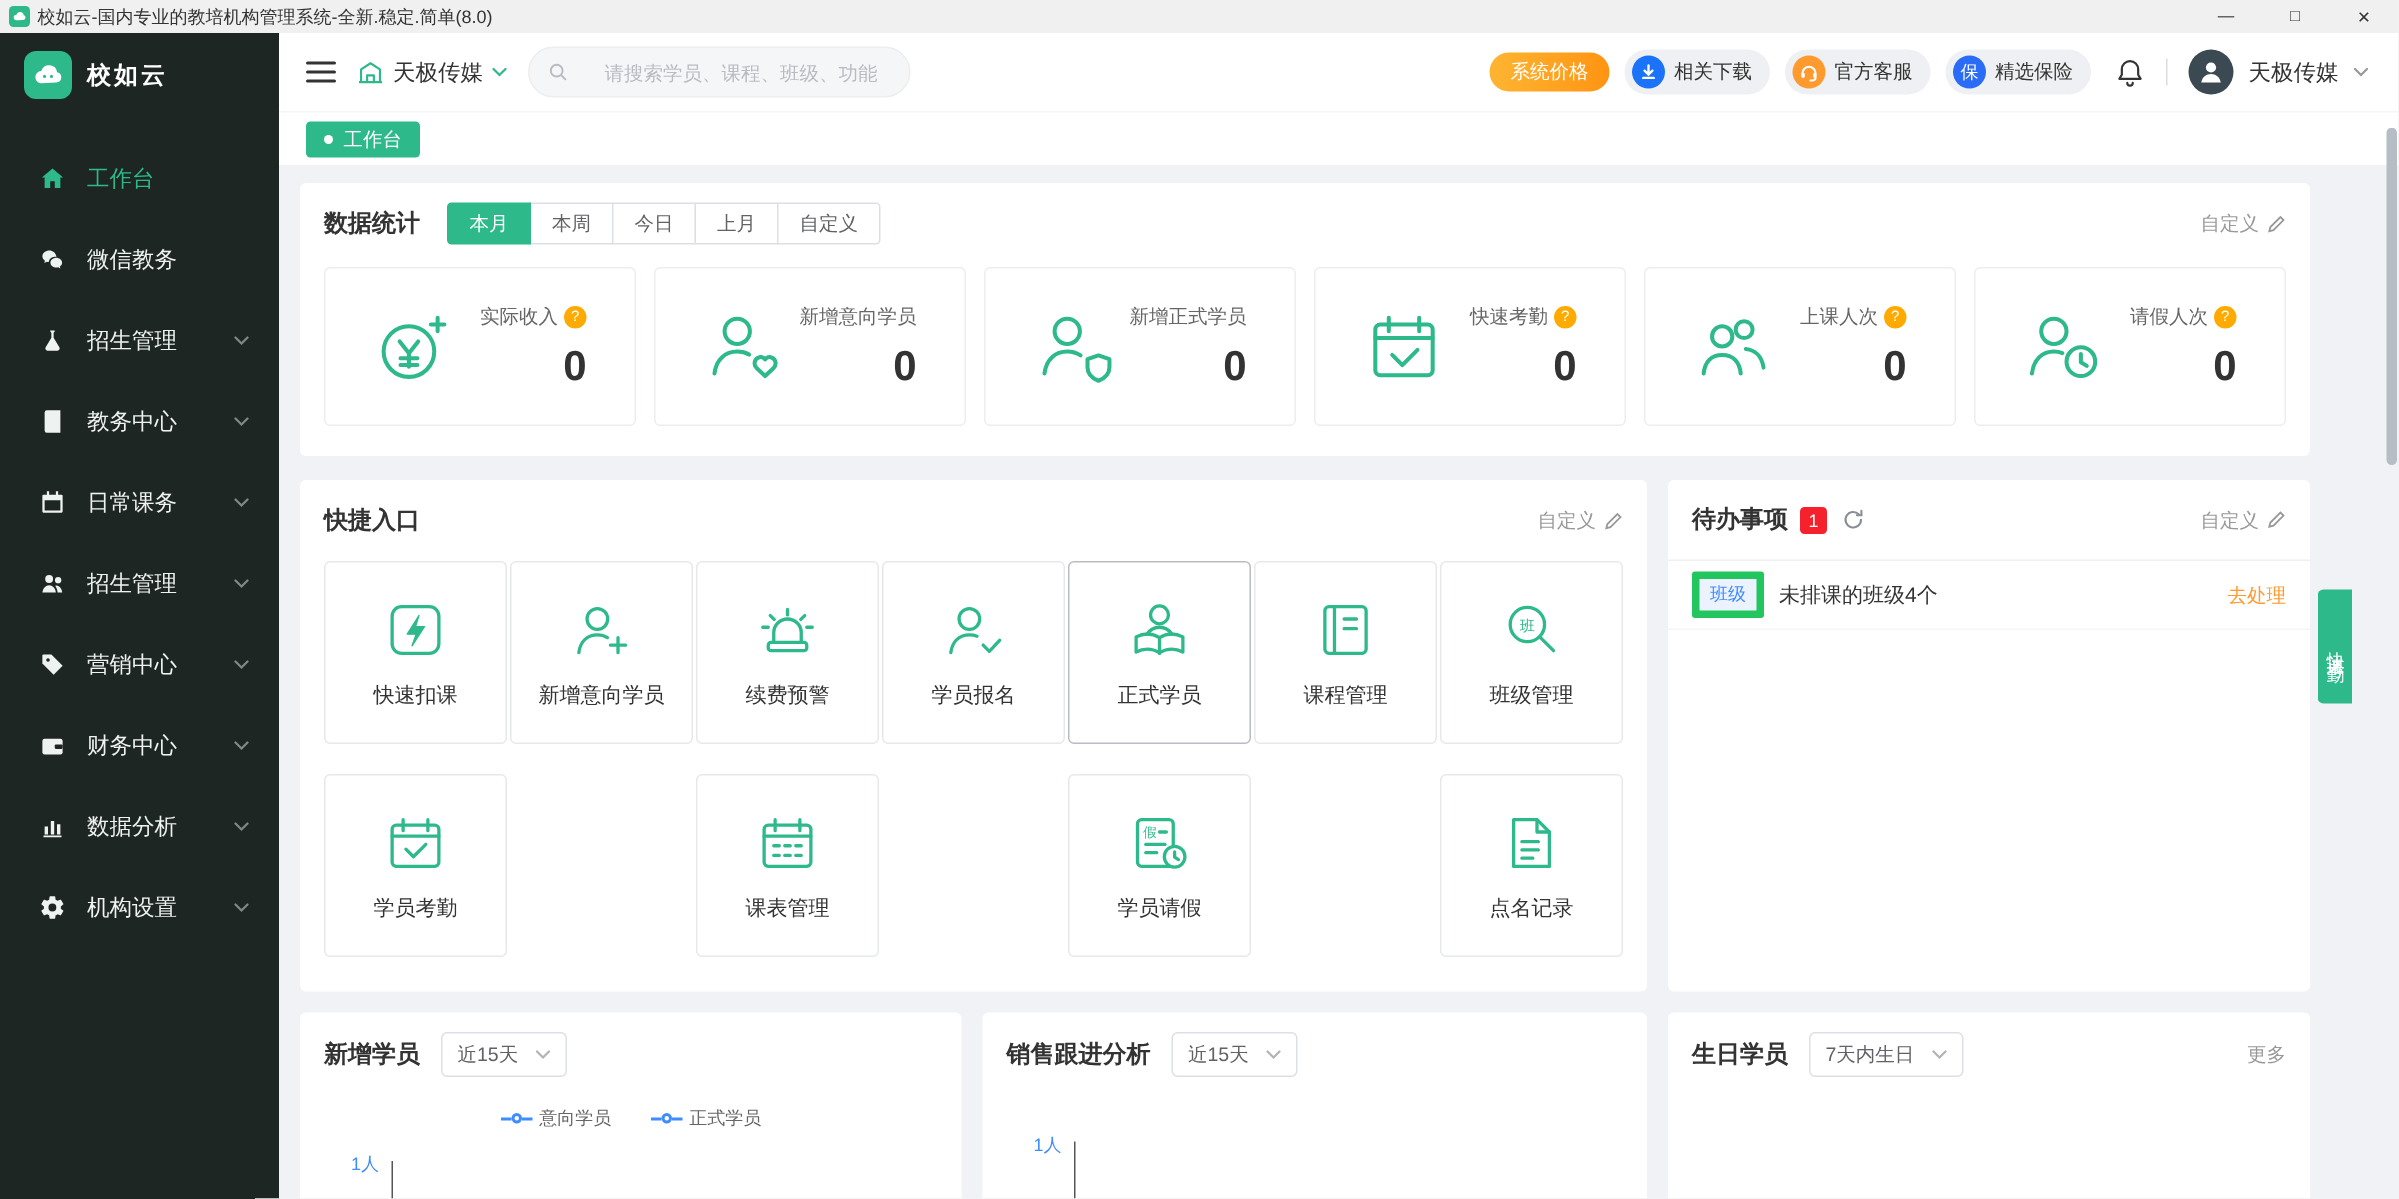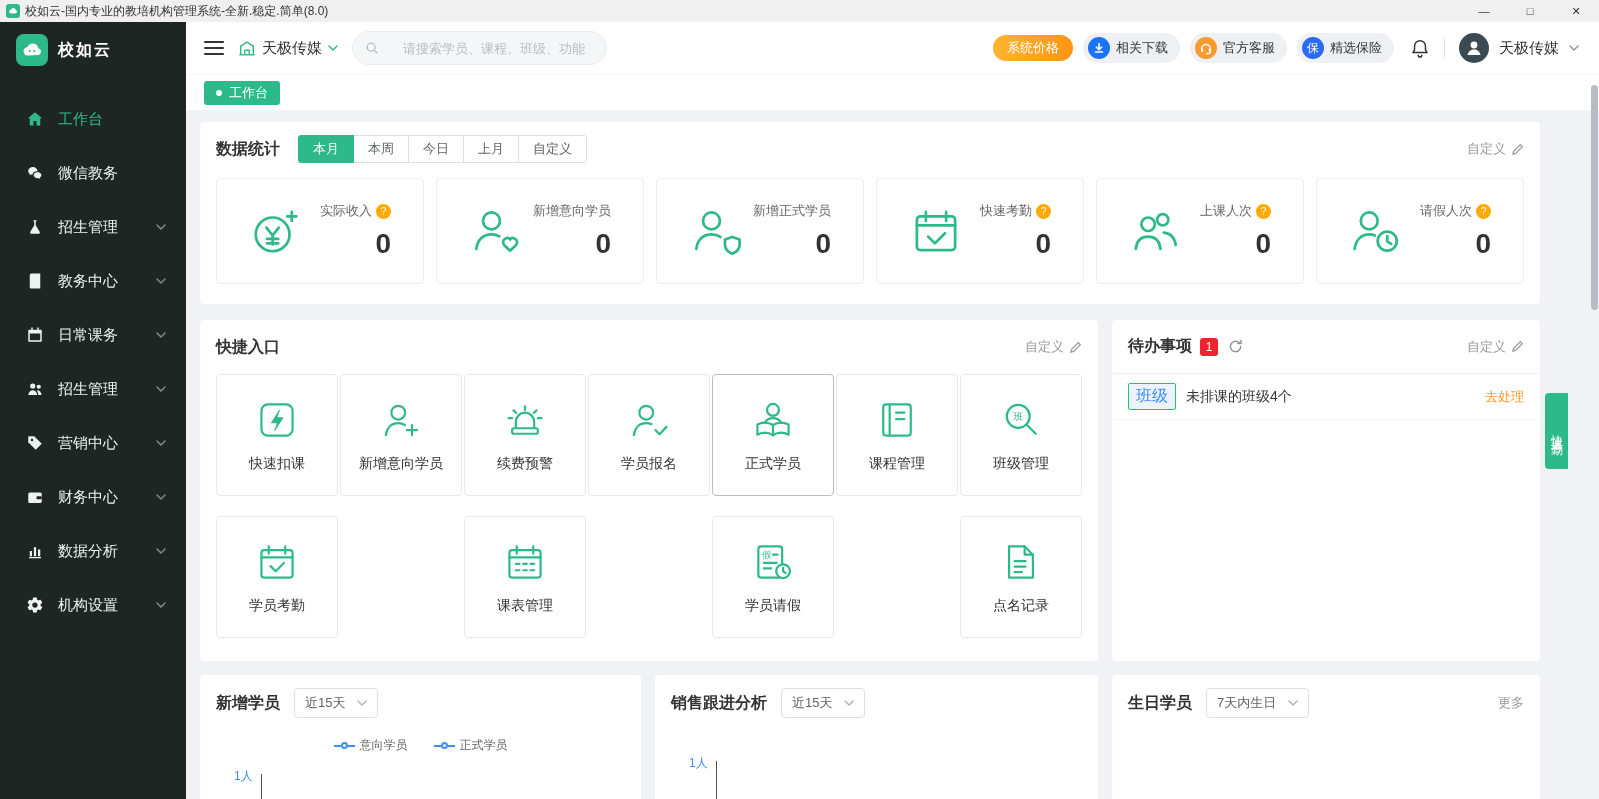--- a/index.html
+++ b/index.html
@@ -91,21 +91,21 @@
   .quick-icon, .quick-icon svg { width:44px; height:44px; }
   .quick-icon { color:#2eb98a; }
   .quick-label { font-size:14px; color:#333; }
 
   .todo-card { flex:1; height:341px; }
   .todo-header { height:54px; display:flex; align-items:center; padding:0 16px; border-bottom:1px solid #f0f0f0; }
   .todo-badge { min-width:18px; height:18px; background:#f5222d; color:#fff; font-size:12px; border-radius:3px; display:flex; align-items:center; justify-content:center; margin-left:8px; padding:0 4px; }
   .refresh-icon { color:#8a8f96; margin-left:10px; cursor:pointer; }
   .refresh-icon svg { width:15px; height:15px; }
   .todo-row { height:46px; display:flex; align-items:center; padding:0 16px; border-bottom:1px solid #f5f5f5; }
-  .todo-tag { font-size:16px; color:#3f8cff; background:#ecf3ff; border:1px solid #22c55e; border-radius:2px; padding:2px 7px; }
+  .todo-tag { font-size:12px; color:#3f8cff; background:#ecf3ff; border:5px solid #22c55e; border-radius:2px; padding:2px 7px; }
   .todo-text { margin-left:10px; font-size:14px; color:#333; }
   .todo-action { margin-left:auto; font-size:13px; color:#ff9a2e; cursor:pointer; }
 
   .bottom-row { display:flex; gap:14px; margin-top:14px; width:1340px; }
   .chart-card { height:210px; padding:0 16px; }
   .chart-card.c1 { width:441px; flex-shrink:0; }
   .chart-card.c2 { width:443px; flex-shrink:0; }
   .chart-card.c3 { flex:1; }
   .chart-header { height:56px; display:flex; align-items:center; gap:14px; }
   .select-box { height:30px; border:1px solid #dcdfe6; border-radius:4px; display:flex; align-items:center; padding:0 10px; gap:12px; font-size:13px; color:#606266; cursor:pointer; background:#fff; }

